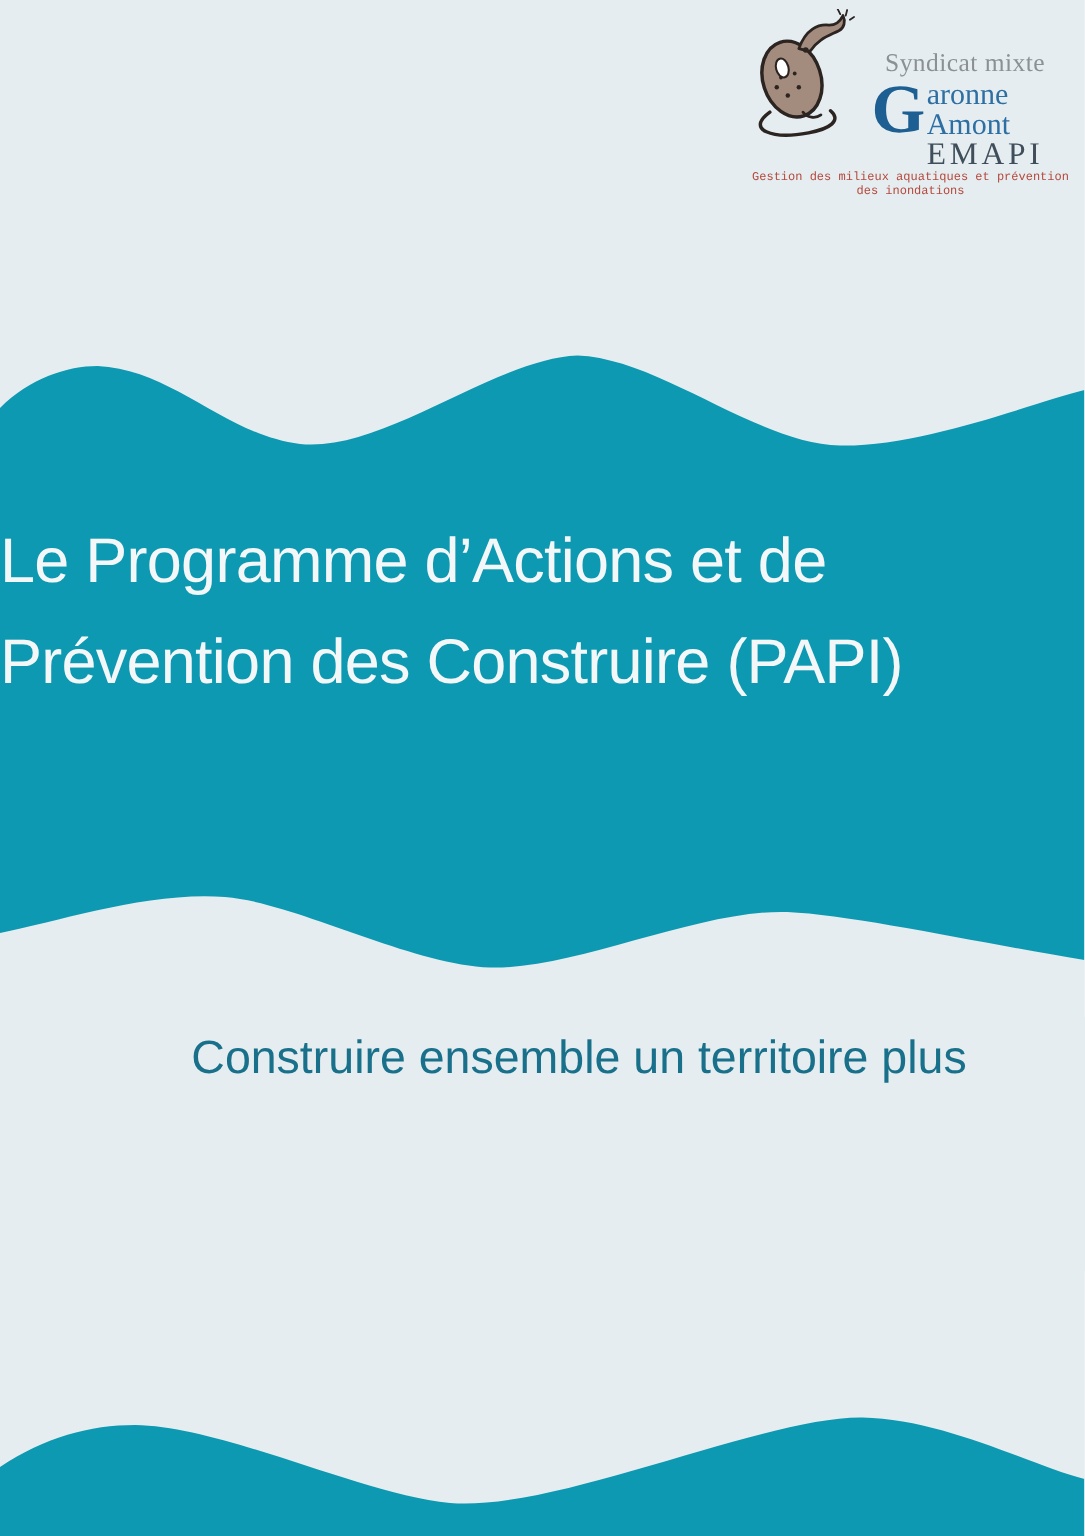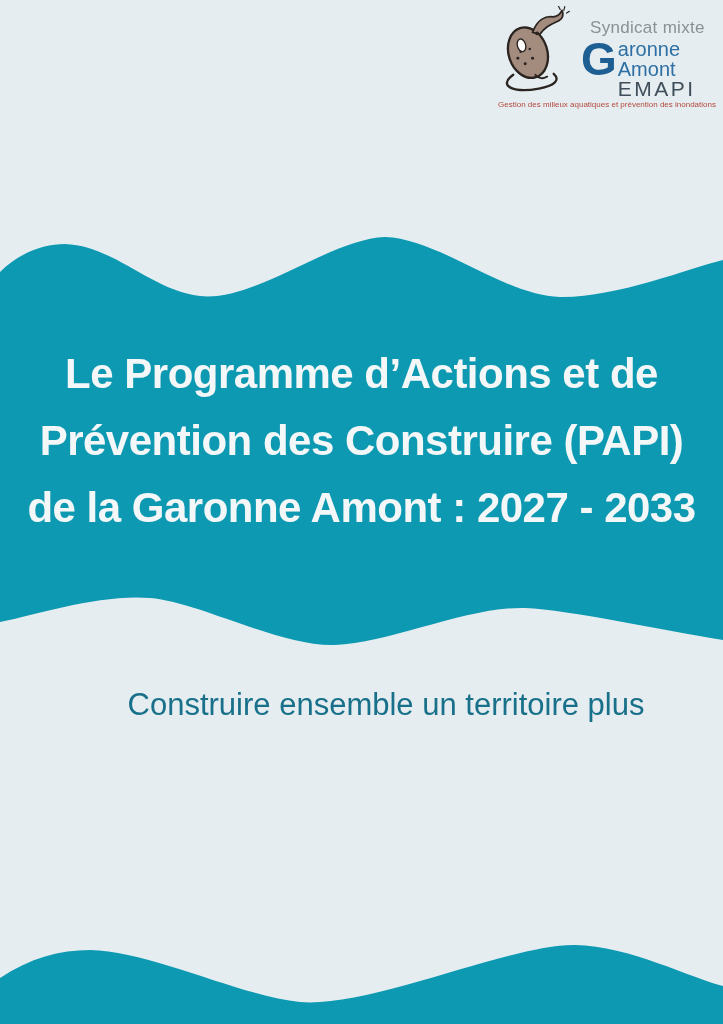--- a/index.html
+++ b/index.html
@@ -23,22 +23,23 @@
   .logo-row {
     display: flex;
     align-items: flex-start;
   }
   .desman {
     width: 92px;
     height: 86px;
     flex: 0 0 auto;
   }
   .logo-textcol {
-    margin-top: 12px;
+    margin-top: 26px;
     margin-left: -4px;
+    font-family: Liberation Serif, serif;
   }
   .logo-line1 {
     font-size: 17px;
     color: #8a9094;
     letter-spacing: 0.3px;
     margin-left: 9px;
   }
   .logo-line2 {
     display: flex;
     align-items: flex-start;
@@ -62,40 +63,40 @@
     line-height: 19px;
     color: #3f4e5a;
     letter-spacing: 2.5px;
   }
   .logo-tagline {
     margin-top: 2px;
     width: 100%;
     text-align: center;
     font-size: 8px;
     color: #b5483c;
+    font-family: Liberation Mono, monospace;
   }
 
   
   .band-svg {
     position: absolute;
     left: 0;
     top: 230px;
     width: 723px;
     height: 432px;
     display: block;
   }
 
   .title {
     position: absolute;
     left: 0;
     top: 340px;
     width: 723px;
-    text-align: center;
     color: #f3f7f8;
-    font-weight: bold;
+    font-weight: normal;
     font-size: 42px;
     line-height: 67px;
     letter-spacing: -0.5px;
   }
 
   
   .subtitle {
     position: absolute;
     left: 0;
     top: 682px;
@@ -171,21 +172,20 @@
          C 660 400, 570 380, 525 378
          C 470 376, 390 413, 335 415
          C 280 417, 200 372, 150 368
          C 100 364, 40 384, 0 392
          Z"></path>
   </svg>
 
   <div class="title">
     <div>Le Programme d’Actions et de</div>
     <div>Prévention des Construire (PAPI)</div>
-    <div>de la Garonne Amont : 2027 - 2033</div>
   </div>
 
   <div class="subtitle">
     <div>Construire ensemble un territoire plus</div>
   </div>
 
   <svg class="bottom-wave-svg" viewBox="0 0 723 84" preserveAspectRatio="none" aria-hidden="true">
     <path fill="#0d99b2" d="M0 38
          C 30 18, 60 10, 90 10
          C 150 11, 240 56, 300 62

